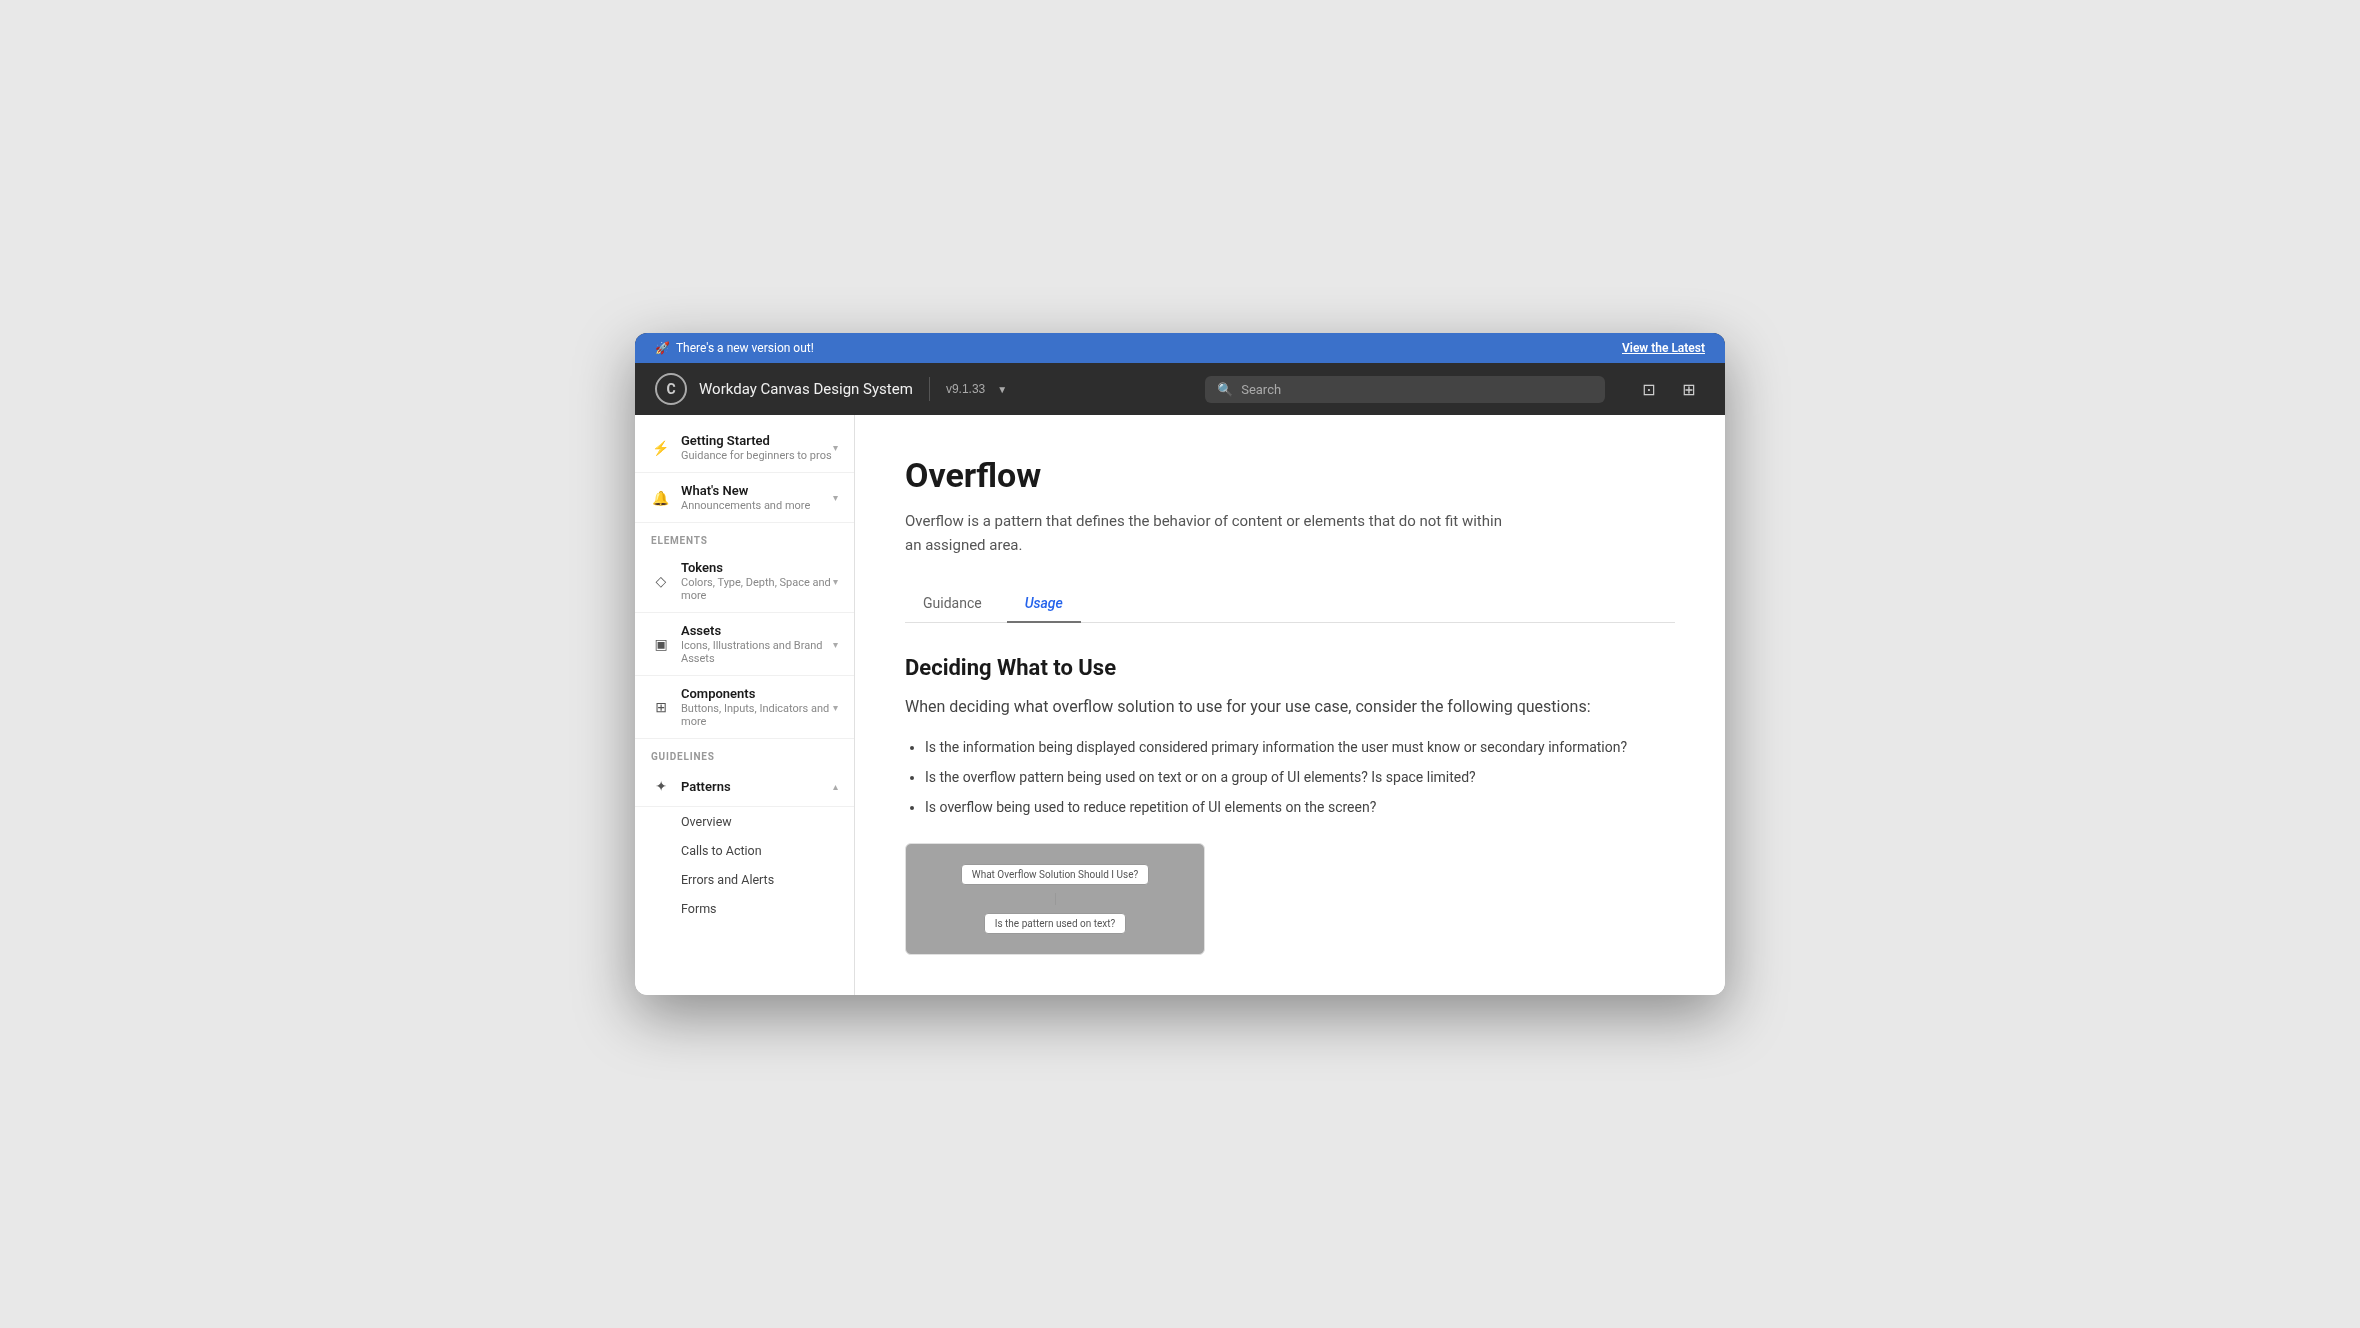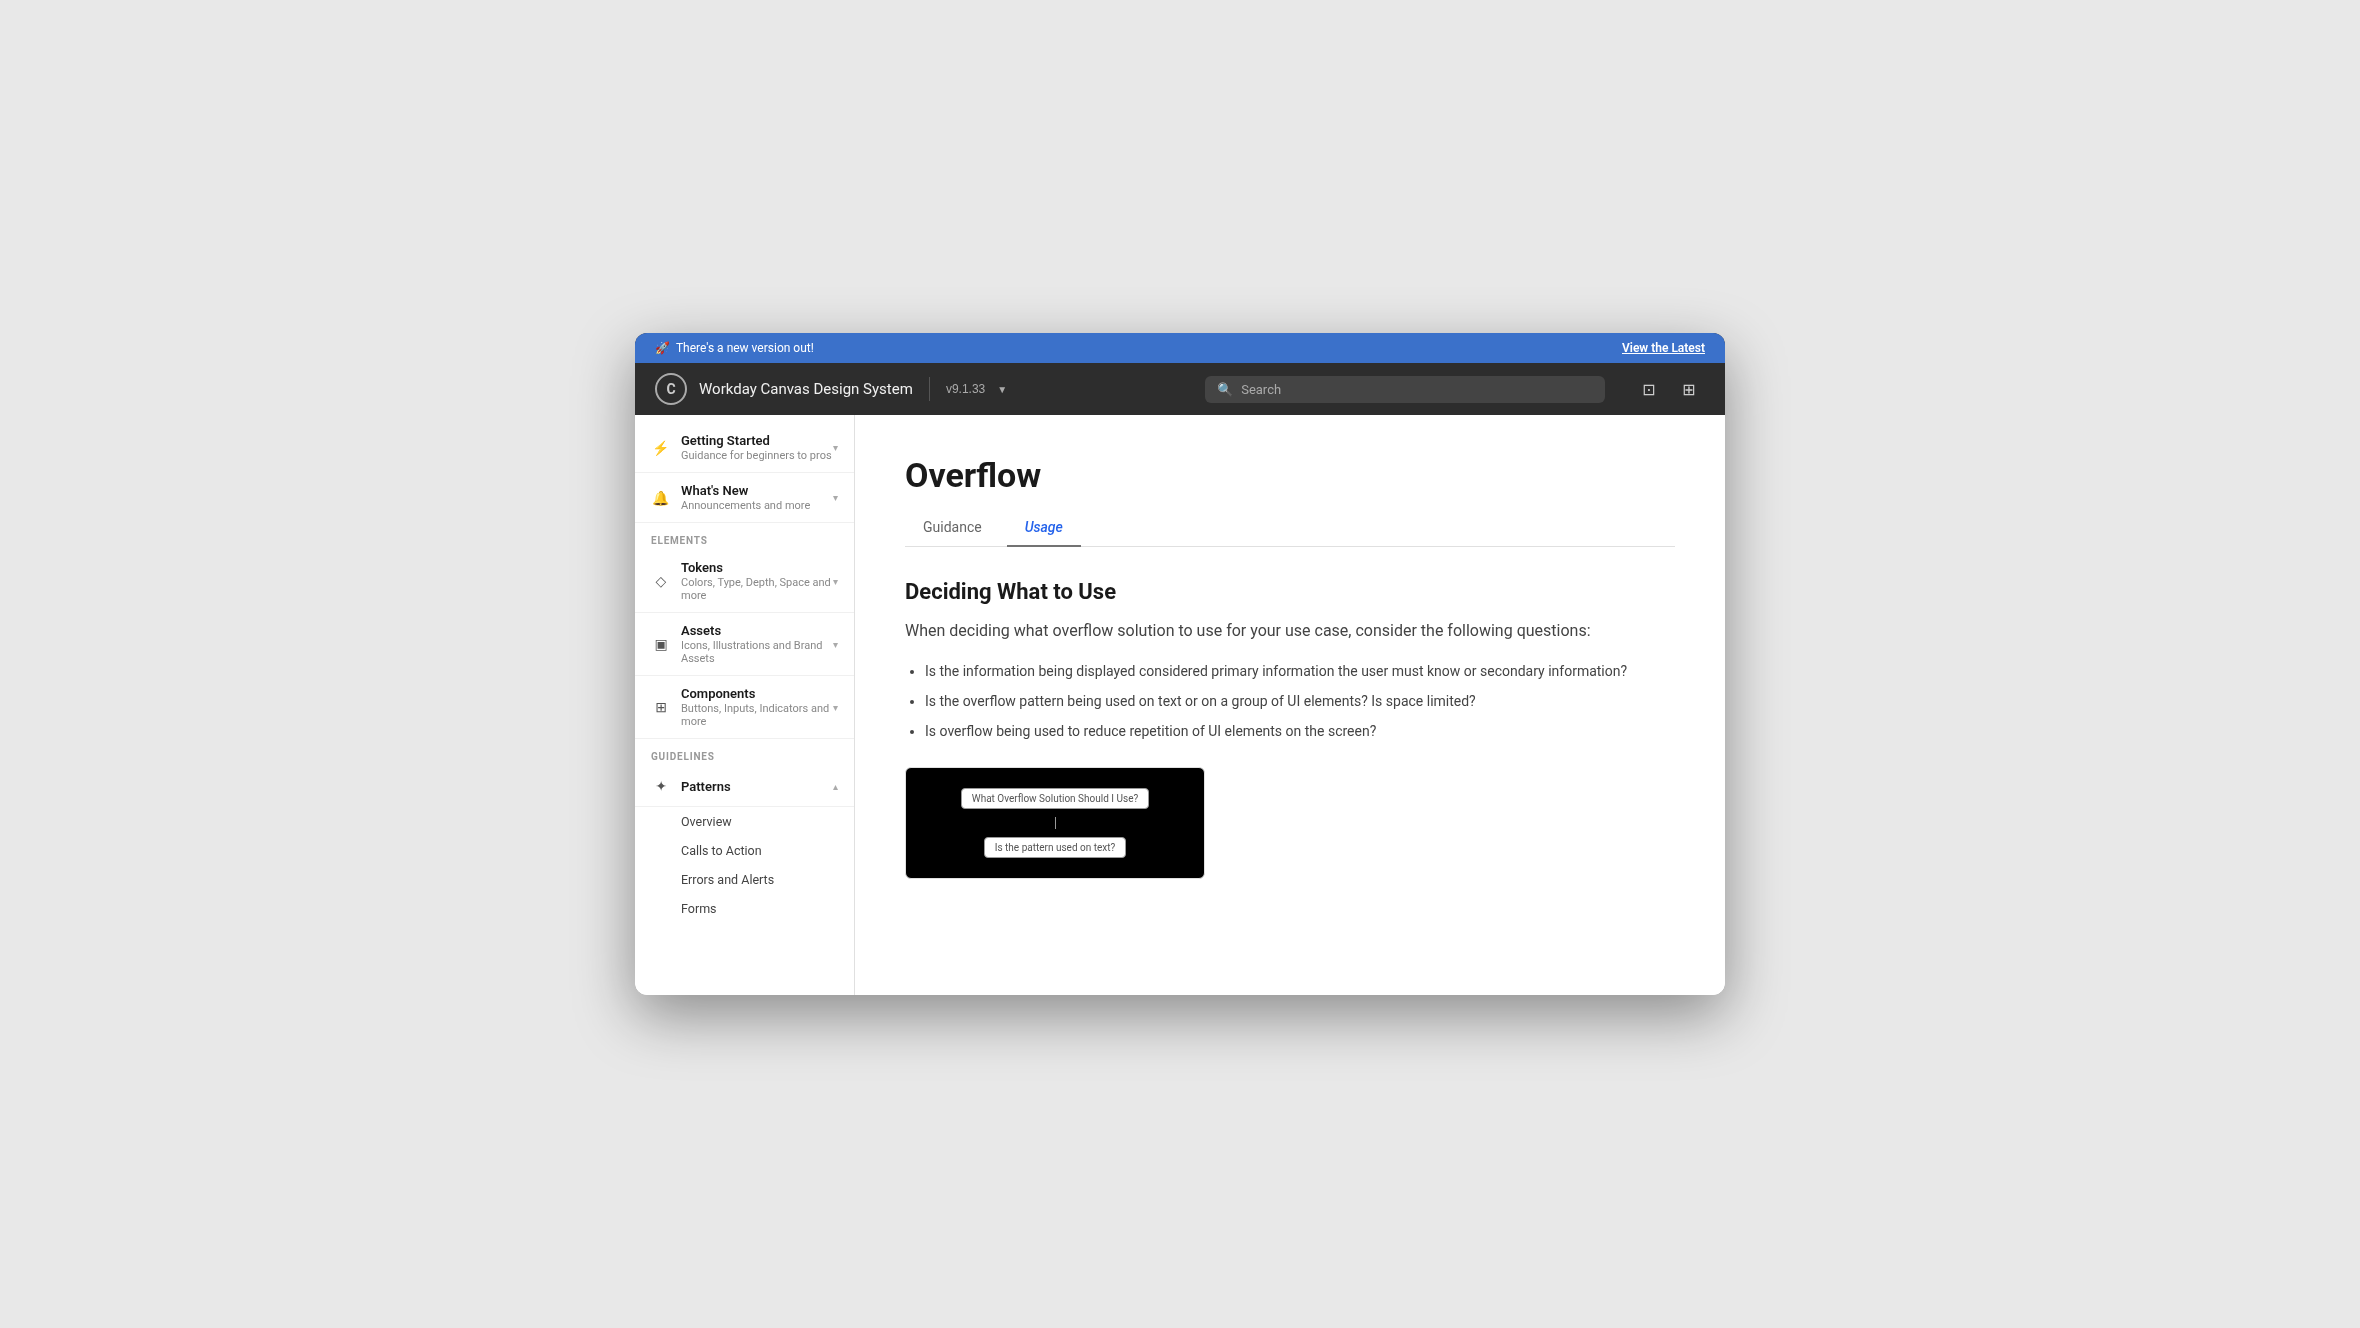--- a/index.html
+++ b/index.html
@@ -249,21 +249,21 @@
       font-size: 14px;
       color: #444;
       line-height: 1.6;
       margin-bottom: 8px;
     }
     
     .diagram-preview {
       border: 1px solid #e0e0e0;
       border-radius: 6px;
       padding: 20px;
-      background: #000000;
+      background: #a3a3a3;
       display: flex;
       flex-direction: column;
       align-items: center;
       gap: 8px;
       max-width: 300px;
       margin-top: 8px;
     }
     .diagram-box {
       border: 1px solid #999;
       border-radius: 4px;
@@ -375,20 +375,21 @@
 
       <div class="sidebar-sub-item">Overview</div>
       <div class="sidebar-sub-item">Calls to Action</div>
       <div class="sidebar-sub-item">Errors and Alerts</div>
       <div class="sidebar-sub-item">Forms</div>
 
     </div>
 
     <div class="content-area">
       <h1 class="page-title">Overflow</h1>
+      <p class="page-description">Overflow is a pattern that defines the behavior of content or elements that do not fit within an assigned area.</p>
 
       <div class="tabs">
         <div class="tab">Guidance</div>
         <div class="tab active">Usage</div>
       </div>
 
       <h2 class="section-title">Deciding What to Use</h2>
       <p class="section-desc">When deciding what overflow solution to use for your use case, consider the following questions:</p>
 
       <ul class="bullet-list">

